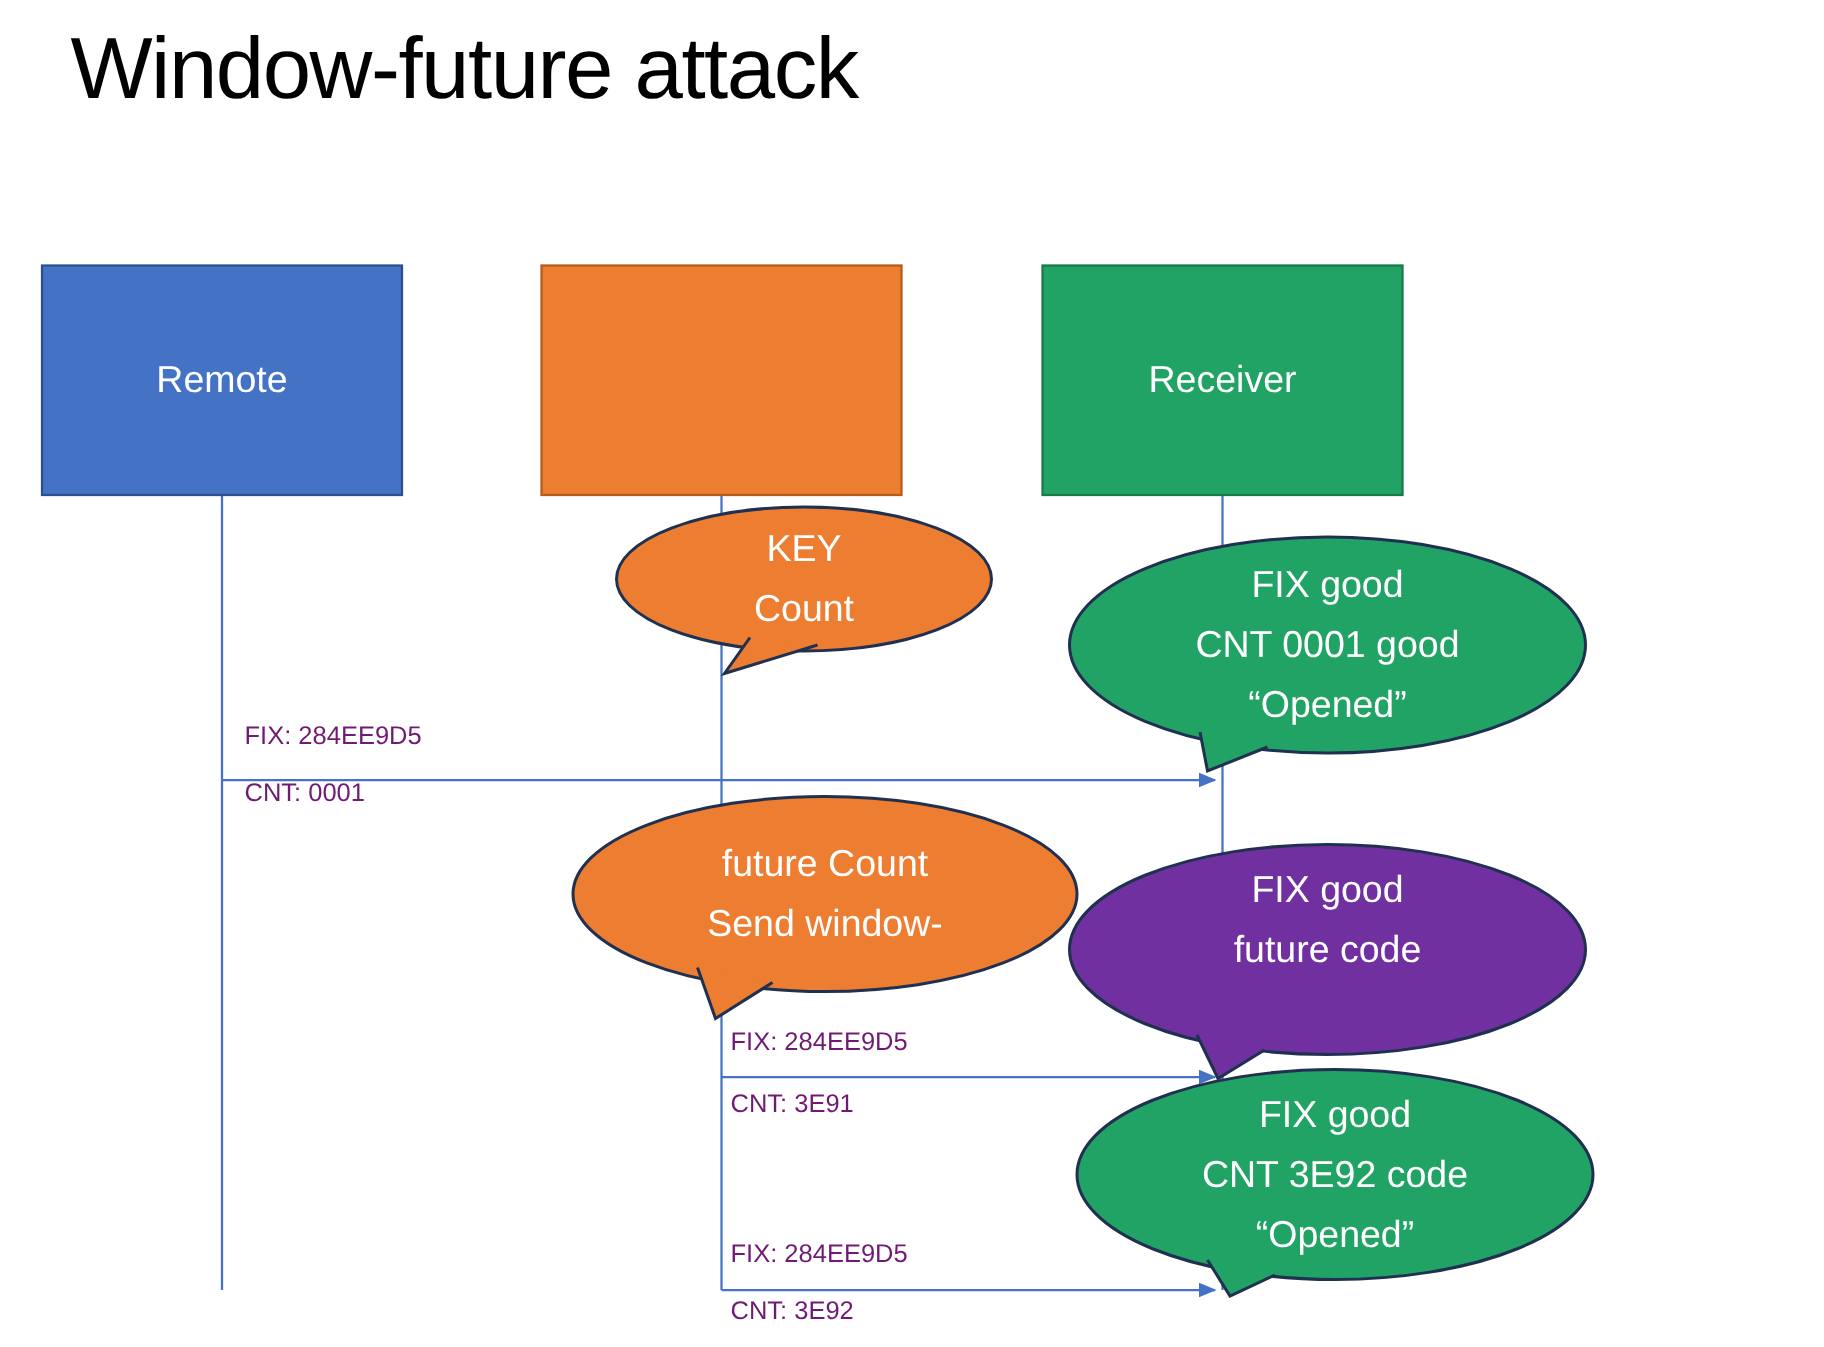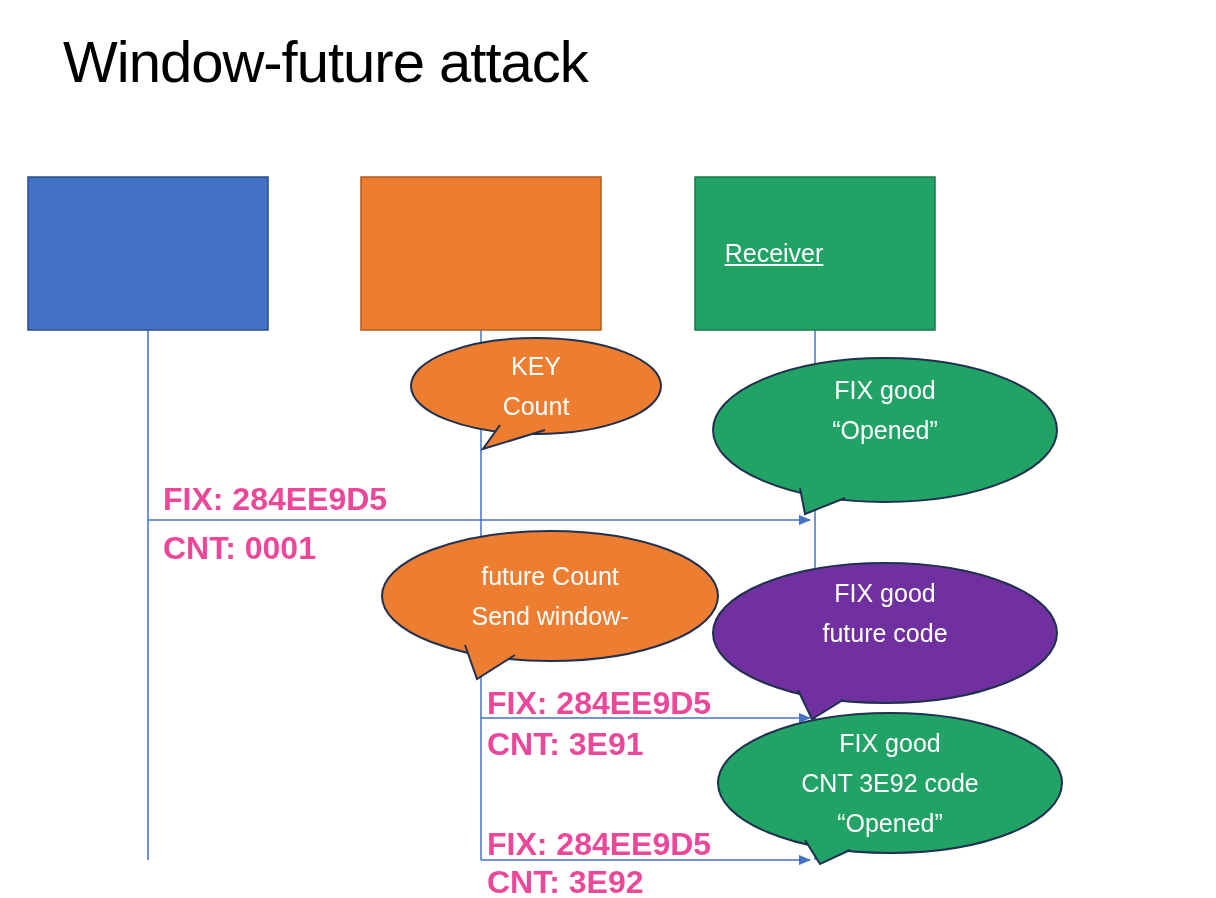--- a/index.html
+++ b/index.html
@@ -9,61 +9,60 @@
     height: 898px;
     background: #ffffff;
     font-family: "Liberation Sans", sans-serif;
     overflow: hidden;
   }
   .stage svg { position: absolute; left: 0; top: 0; }
   .title {
     position: absolute;
     left: 47px;
     top: 12px;
-    margin: 16px;
+    margin: 0;
     font-size: 58px;
     font-weight: 400;
     color: #000000;
     letter-spacing: -1px;
   }
   .actor-label {
     position: absolute;
     top: 177px;
     width: 240px;
     height: 153px;
     display: flex;
     align-items: center;
     justify-content: center;
     color: #ffffff;
     font-size: 25px;
   }
   .actor-remote   { left: 28px;  }
   .actor-flipper  { left: 361px; }
-  .actor-receiver { left: 654px; text-decoration: underline; }
+  .actor-receiver { left: 695px; }
   .bubble-text {
     position: absolute;
     color: #ffffff;
     font-size: 25px;
     line-height: 40px;
     text-align: center;
   }
   .bt-1 { left: 411px; top: 346px; width: 250px; text-align: center; }
   .bt-2 { left: 713px; top: 370px; width: 344px; }
   .bt-3 { left: 382px; top: 556px; width: 336px; }
   .bt-4 { left: 713px; top: 573px; width: 344px; }
   .bt-5 { left: 718px; top: 723px; width: 344px; }
   .msg {
     position: absolute;
-    color: #ec4899;
-    font-size: 32px;
+    color: #701a75;
+    font-size: 17px;
     white-space: nowrap;
-    font-weight: bold;
   }
   .m1-fix { left: 163px; top: 481px; }
-  .m1-cnt { left: 163px; top: 530px; }
+  .m1-cnt { left: 163px; top: 519px; }
   .m2-fix { left: 487px; top: 685px; }
   .m2-cnt { left: 487px; top: 726px; }
   .m3-fix { left: 487px; top: 826px; }
   .m3-cnt { left: 487px; top: 864px; }
 </style>
 </head>
 <body>
 
 <div class="stage">
 
@@ -97,28 +96,30 @@
 
     <ellipse cx="885" cy="633" rx="172" ry="70" stroke="#203050" stroke-width="2" fill="#7030A0"></ellipse>
     <path d="M 798 690 L 812 719 L 843 700" stroke="#203050" stroke-width="2" fill="#7030A0"></path>
 
     <ellipse cx="890" cy="783" rx="172" ry="70" stroke="#203050" stroke-width="2" fill="#21A366"></ellipse>
     <path d="M 805 840 L 820 864 L 850 850" stroke="#203050" stroke-width="2" fill="#21A366"></path>
   </svg>
 
   <h1 class="title">Window-future attack</h1>
 
+  <div class="actor-label actor-remote">Remote</div>
   <div class="actor-label actor-receiver">Receiver</div>
 
   <div class="bubble-text bt-1">
     <div>KEY</div>
     <div>Count</div>
   </div>
   <div class="bubble-text bt-2">
     <div>FIX good</div>
+    <div>CNT 0001 good</div>
     <div>“Opened”</div>
   </div>
   <div class="bubble-text bt-3">
     <div>future Count</div>
     <div>Send window-</div>
   </div>
   <div class="bubble-text bt-4">
     <div>FIX good</div>
     <div>future code</div>
   </div>

